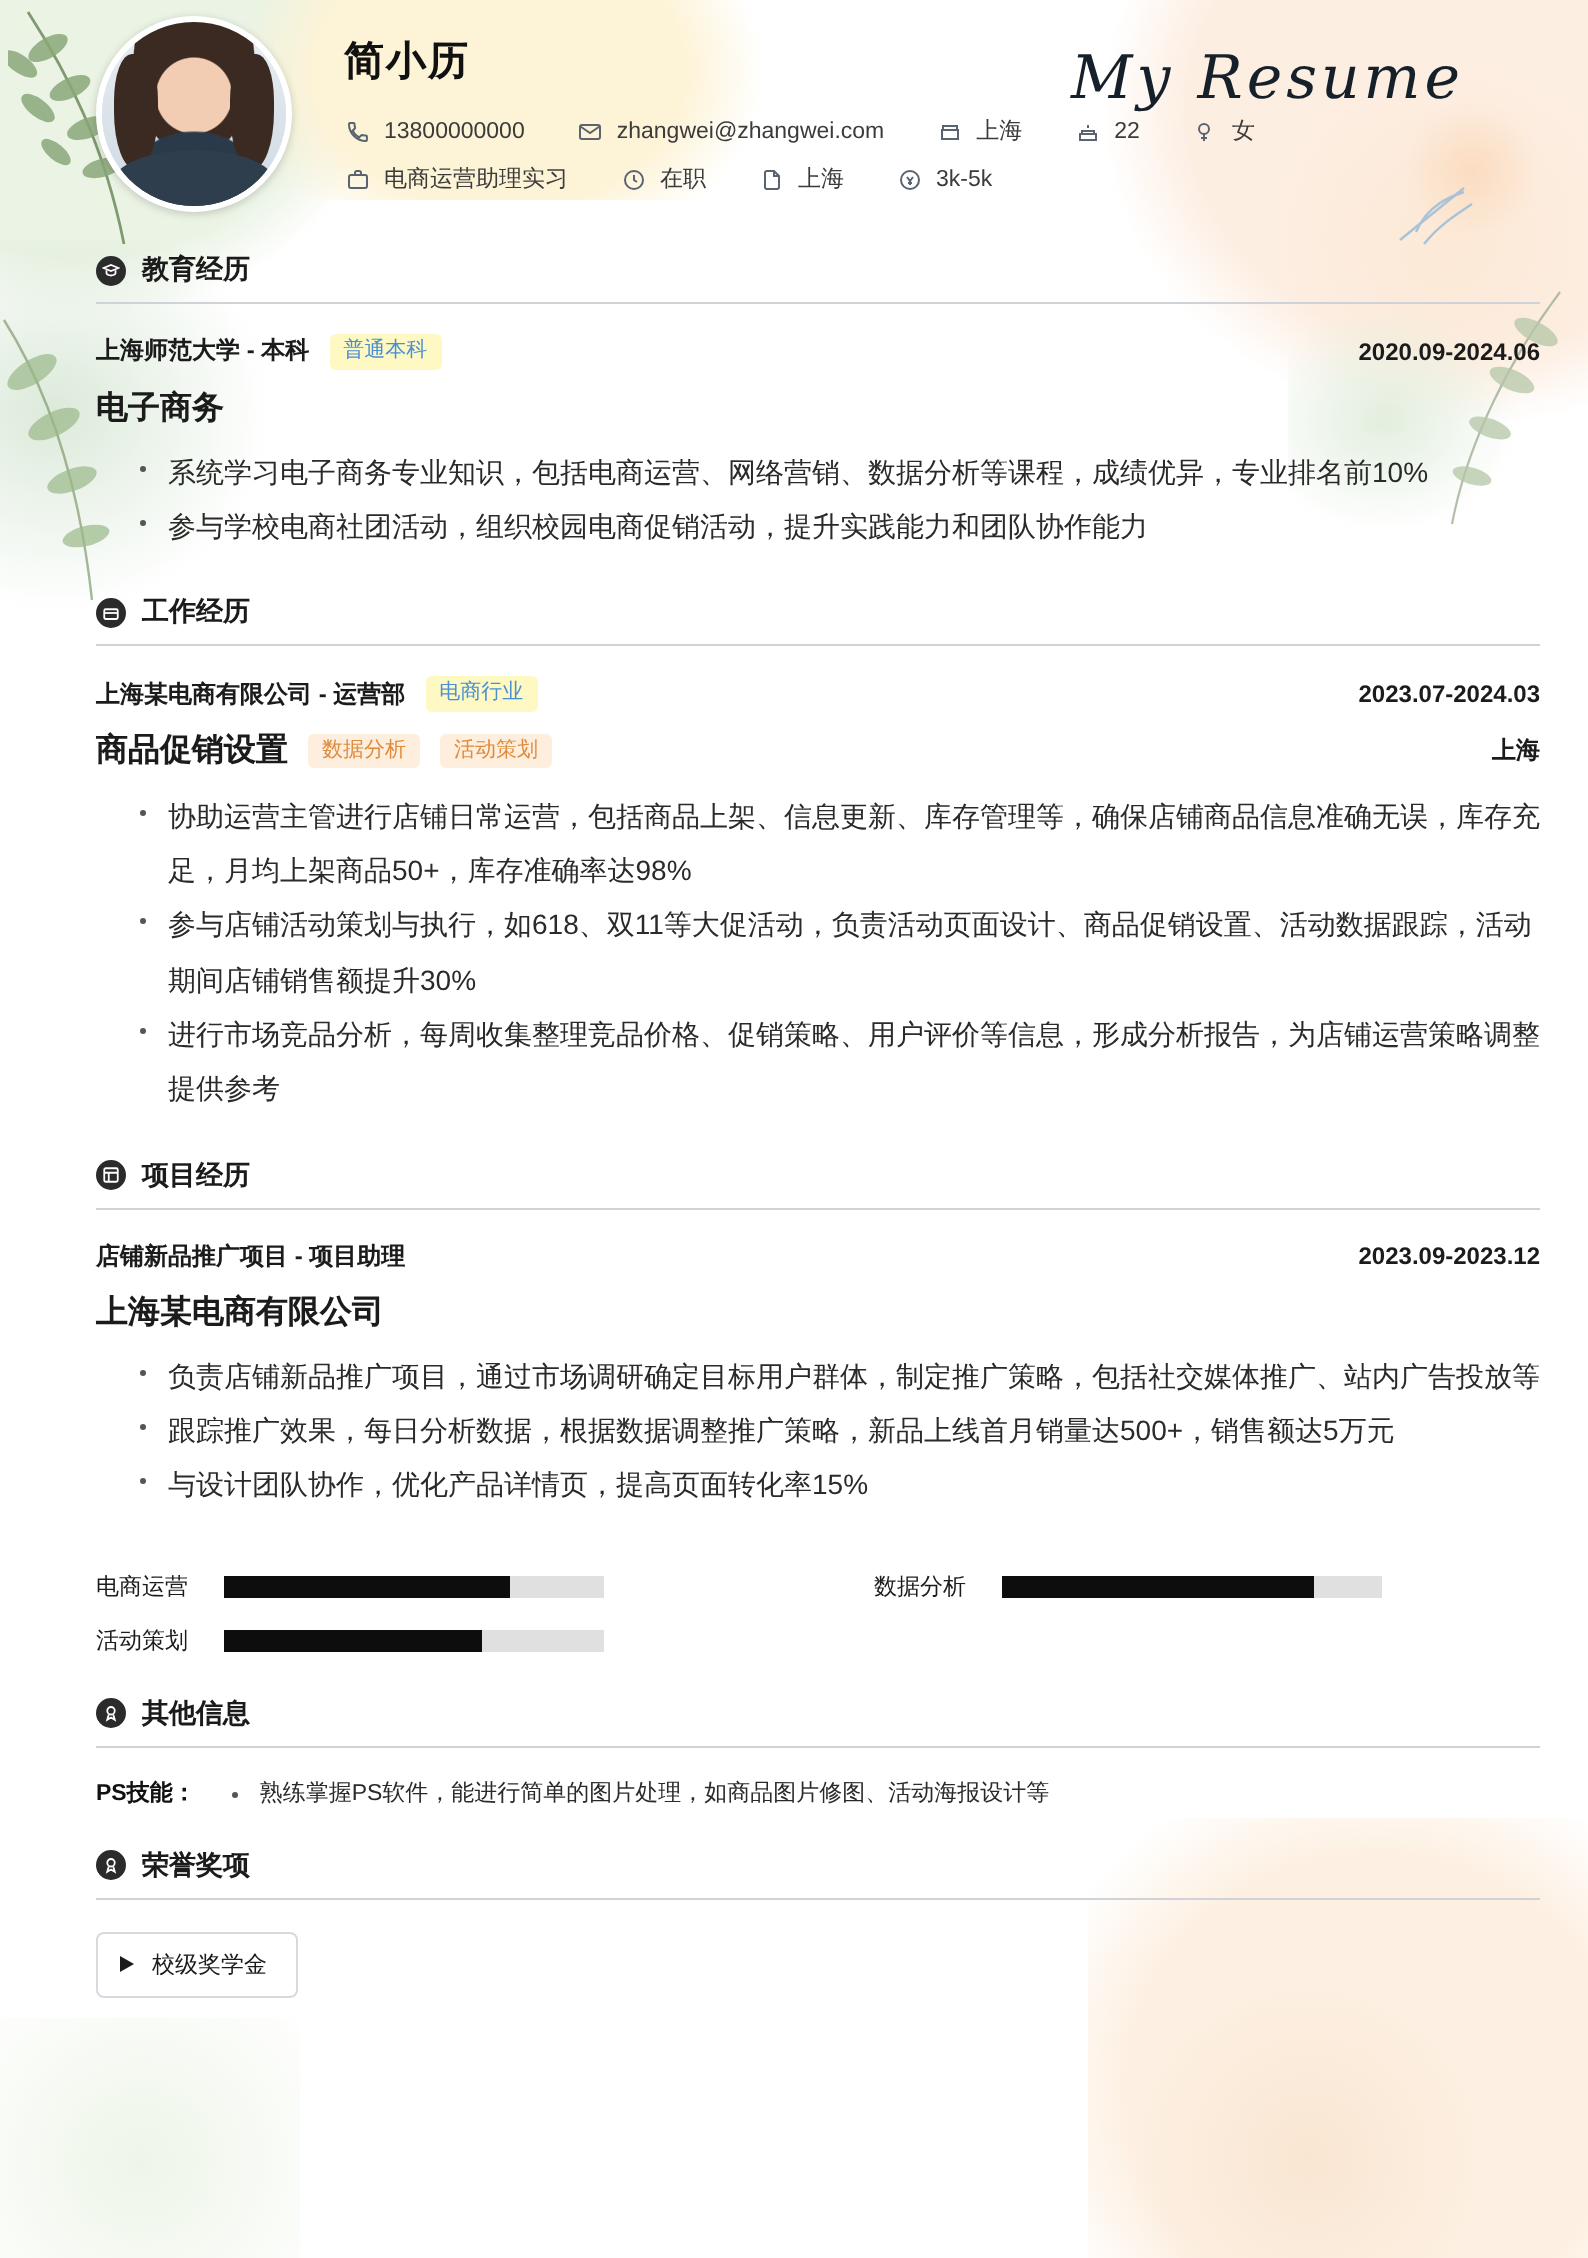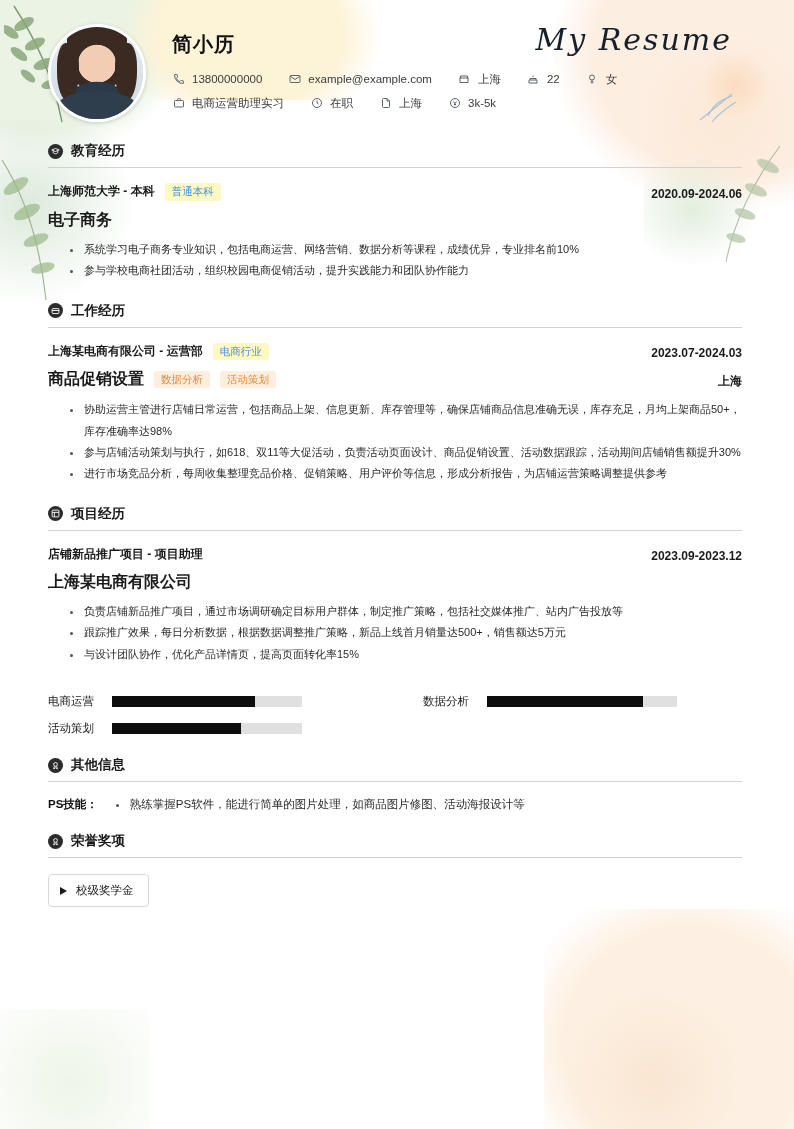--- a/index.html
+++ b/index.html
@@ -60,23 +60,23 @@
   }
   .deco-sprig {
     right:30px; top:150px; width:120px; height:120px;
     background: radial-gradient(ellipse at 40% 50%, #e2eede 0%, rgba(226,238,222,0) 66%);
   }
   .leaf-svg { position:absolute; pointer-events:none; }
 
   
   .header {
     position: relative;
-    padding: 22px 52px 0 48px;
-    display: flex;
-    align-items: center;
+    padding: 6px 52px 0 48px;
+    display: flex;
+    align-items: flex-end;
     z-index: 3;
   }
   .avatar-wrap {
     width: 92px; height: 92px; flex: 0 0 92px;
     border-radius: 50%;
     overflow: hidden;
     border: 3px solid #ffffff;
     box-shadow: 0 1px 4px rgba(0,0,0,.18);
     margin-top: 2px;
     position: relative;
@@ -132,21 +132,21 @@
     right: 62px; top: 22px;
     font-family: "DejaVu Serif", "Liberation Serif", serif;
     font-style: italic;
     font-size: 30px;
     color: #15202b;
     letter-spacing: 2px;
     z-index: 4;
   }
 
   
-  .body-wrap { position: relative; z-index: 3; padding: 0 52px 0 48px; }
+  .body-wrap { position: relative; z-index: 3; padding: 0 24px 0 48px; }
   .section { margin-top: 20px; }
   .sec-head {
     display: flex;
     align-items: center;
     border-bottom: 1px solid #cfd3d8;
     padding-bottom: 7px;
   }
   .sec-icon {
     width: 15px; height: 15px;
     border-radius: 50%;
@@ -157,21 +157,21 @@
     justify-content: center;
     margin-right: 8px;
     flex: 0 0 15px;
   }
   .sec-icon svg { display:block; }
   .sec-title { font-size: 13.5px; font-weight: bold; color: #1b1b1b; }
 
   .entry { margin-top: 15px; }
   .entry-row {
     display: flex;
-    align-items: flex-end;
+    align-items: center;
     justify-content: space-between;
     margin-bottom: 9px;
   }
   .entry-left { display:flex; align-items:center; flex-wrap: wrap; }
   .entry-title { font-size: 12px; font-weight: bold; color:#1b1b1b; }
   .entry-right { font-size: 12px; font-weight: bold; color:#1b1b1b; white-space: nowrap; }
   .entry-sub { font-size: 16px; color:#1b1b1b; font-weight: bold; }
 
   .tag {
     font-size: 10.5px;
@@ -180,21 +180,21 @@
     margin-left: 10px;
     line-height: 1.3;
     white-space: nowrap;
   }
   .tag-blue { background:#fef9c3; color:#4a8fd4; }
   .tag-orange { background:#fdeede; color:#e08b3c; }
 
   ul.bullets { margin: 8px 0 0 0; padding: 0 0 0 22px; list-style: none; }
   ul.bullets li {
     position: relative;
-    font-size: 11px;
+    font-size: 14px;
     line-height: 1.95;
     color: #2a2a2a;
     padding-left: 14px;
   }
   ul.bullets li::before {
     content: "";
     position: absolute;
     left: 0; top: 10px;
     width: 3px; height: 3px;
     border-radius: 50%;
@@ -344,21 +344,21 @@
           </span>
           <span>13800000000</span>
         </div>
         <div class="meta-item">
           <span class="mi">
             <svg width="12" height="12" viewBox="0 0 24 24" fill="none" stroke="currentColor" stroke-width="2">
                 <rect x="2" y="5" width="20" height="14" rx="2"></rect>
                 <path d="M2.5 6.5 12 13l9.5-6.5"></path>
               </svg>
           </span>
-          <span>example@example.com</span>
+          <span>zhangwei@zhangwei.com</span>
         </div>
         <div class="meta-item">
           <span class="mi">
             <svg width="12" height="12" viewBox="0 0 24 24" fill="none" stroke="currentColor" stroke-width="2">
                 <path d="M3 10h18M5 10V6h14v4M4 10v9h16v-9"></path>
               </svg>
           </span>
           <span>上海</span>
         </div>
         <div class="meta-item">

